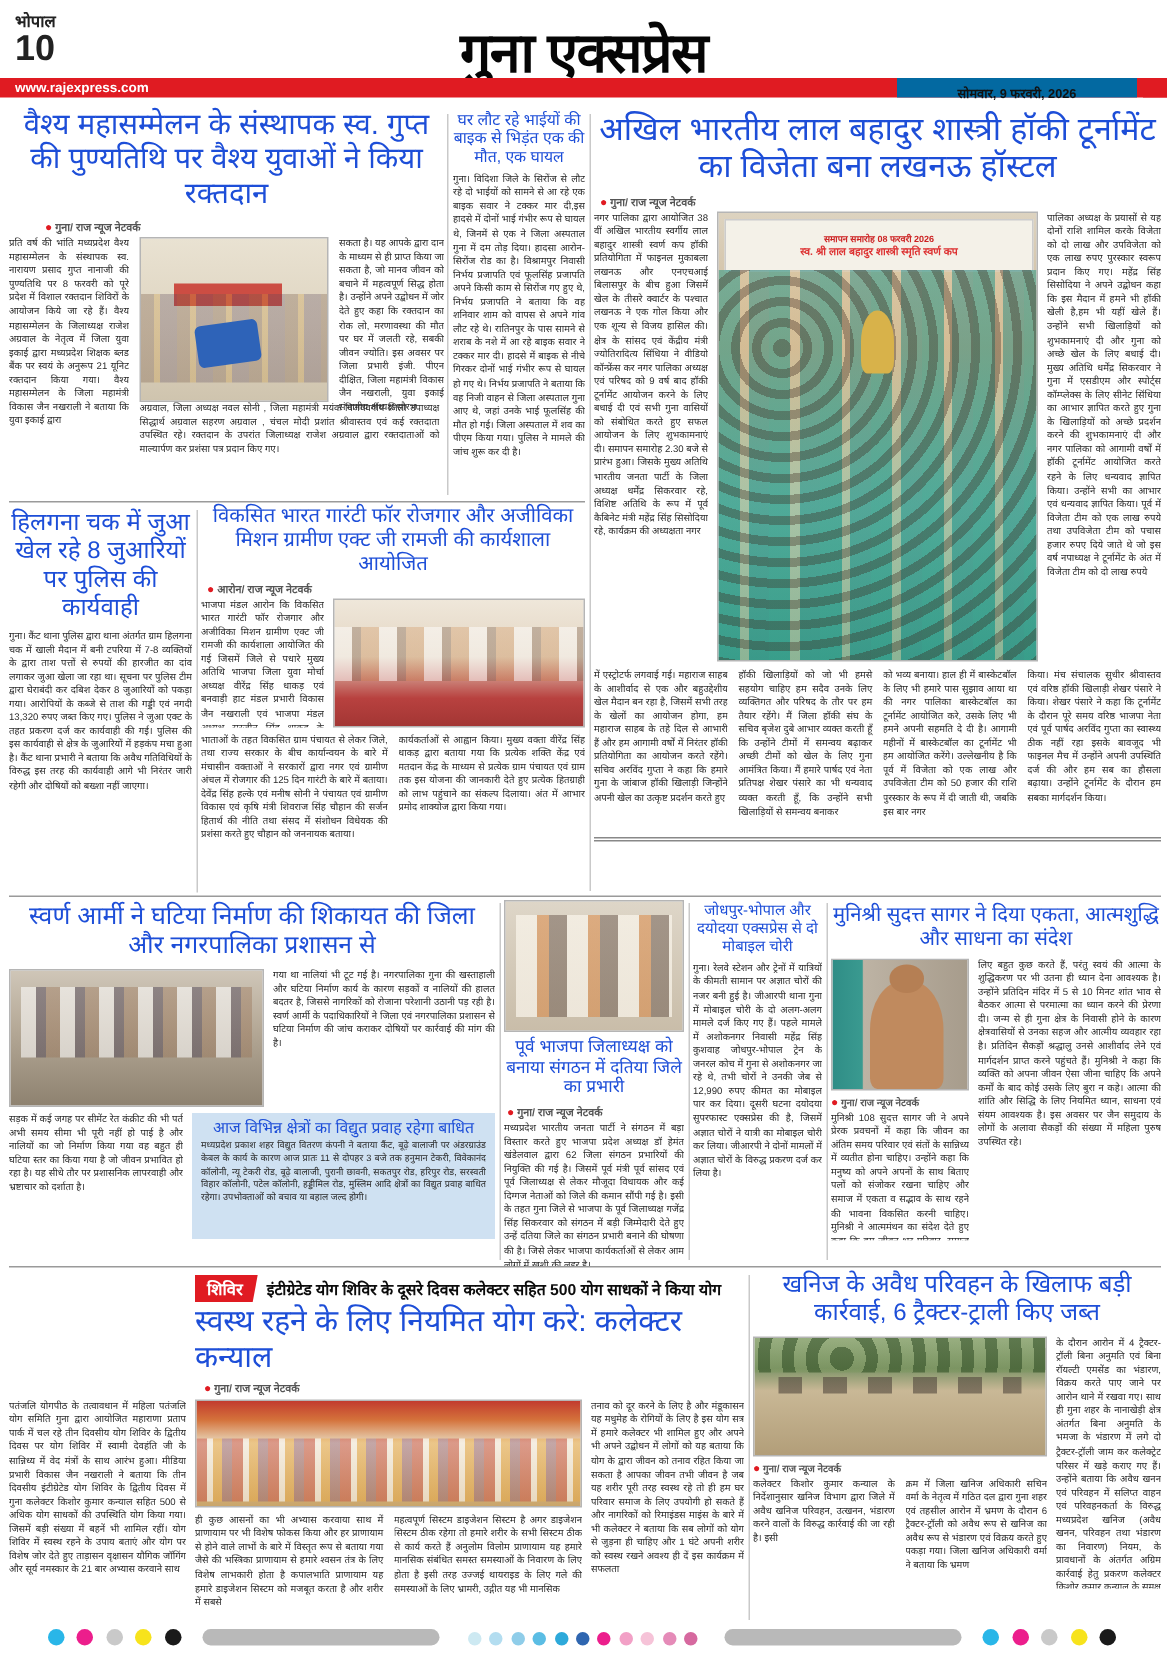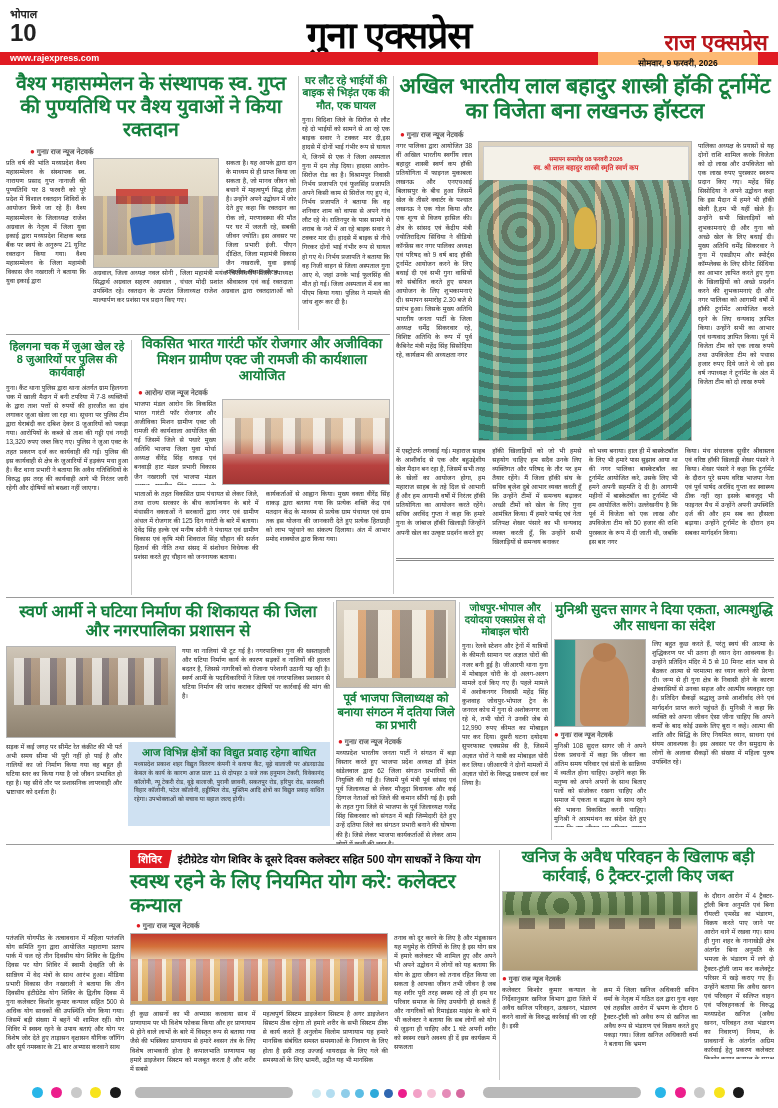--- a/index.html
+++ b/index.html
@@ -1,19 +1,19 @@
 <!DOCTYPE html>
 <html><head>
 <meta charset="utf-8">
 <style>
   html,body{margin:0;padding:0;background:#e8e8e8;}
   #page{position:relative;width:778px;height:1108px;background:#ffffff;margin:0 auto;
         font-family:"Liberation Sans","DejaVu Sans",sans-serif;color:#222;overflow:hidden;}
   .abs{position:absolute;}
-  .hl{font-weight:bold;color:#15803d;text-align:center;line-height:1.18;}
+  .hl{font-weight:normal;color:#1d4ed8;text-align:center;line-height:1.18;}
   .body-txt{font-size:6.4px;line-height:1.42;text-align:justify;color:#2b2b2b;overflow:hidden;}
   .byline{font-size:7.2px;font-weight:bold;color:#555;white-space:nowrap;}
   .byline .dot{color:#e01b22;font-size:8px;}
   .cols{display:flex;gap:7px;}
   .col{flex:1;overflow:hidden;}
   .vrule{position:absolute;width:1px;background:#c9c9c9;}
   .hrule{position:absolute;height:1px;background:#9a9a9a;}
   .photo{position:relative;overflow:hidden;border:1px solid #b5b5b5;}
   
   .ph-blood{background:linear-gradient(180deg,#e9e2d2 0%,#ded4c0 55%,#cfc4ae 100%);}
@@ -61,27 +61,24 @@
 
 <div id="page">
 
   <div class="abs" style="left:10px;top:6px;">
     <div style="font-size:11px;font-weight:bold;">भोपाल</div>
     <div style="font-size:24px;font-weight:bold;line-height:1;">10</div>
   </div>
   <div class="abs" style="left:0;top:8px;width:778px;text-align:center;">
     <span style="font-size:37px;font-weight:bold;letter-spacing:-1px;color:#050505;">गुना एक्सप्रेस</span>
   </div>
-  <div class="abs" style="left:600px;top:26px;width:168px;text-align:right;">
-    <span style="font-size:22px;font-weight:bold;color:#b9151b;">राज एक्सप्रेस</span>
-  </div>
 
   <div class="abs" style="left:0;top:52px;width:778px;height:13px;background:#e01b22;"></div>
   <div class="abs" style="left:10px;top:53px;font-size:9px;font-weight:bold;color:#fff;">www.rajexpress.com</div>
-  <div class="abs" style="left:598px;top:52px;width:160px;height:13px;background:#fdba74;text-align:center;">
+  <div class="abs" style="left:598px;top:52px;width:160px;height:13px;background:#0369a1;text-align:center;">
     <span style="font-size:8.5px;font-weight:bold;color:#111;line-height:13px;">सोमवार, 9 फरवरी, 2026</span>
   </div>
   <div class="abs" style="left:762px;top:52px;width:16px;height:13px;background:#e01b22;"></div>
 
   <div class="abs" style="left:6px;top:72px;width:290px;">
     <div class="hl" style="font-size:19.5px;">वैश्य महासम्मेलन के संस्थापक स्व. गुप्त की पुण्यतिथि पर वैश्य युवाओं ने किया रक्तदान</div>
     <div class="byline" style="margin:5px 0 2px 24px;">
       <span class="dot">●</span>
       <span>गुना/ राज न्यूज नेटवर्क</span>
     </div>
@@ -122,21 +119,21 @@
     </div>
     <div class="cols" style="margin-top:5px;border-bottom:3px double #888;padding-bottom:6px;">
       <div class="col body-txt" style="height:106px;">में एस्ट्रोटर्फ लगवाई गई। महाराज साहब के आशीर्वाद से एक और बहुउद्देशीय खेल मैदान बन रहा है, जिसमें सभी तरह के खेलों का आयोजन होगा, हम महाराज साहब के तहे दिल से आभारी हैं और हम आगामी वर्षों में निरंतर हॉकी प्रतियोगिता का आयोजन करते रहेंगे। सचिव अरविंद गुप्ता ने कहा कि हमारे गुना के जांबाज हॉकी खिलाड़ी जिन्होंने अपनी खेल का उत्कृष्ट प्रदर्शन करते हुए</div>
       <div class="col body-txt" style="height:106px;">हॉकी खिलाड़ियों को जो भी हमसे सहयोग चाहिए हम सदैव उनके लिए व्यक्तिगत और परिषद के तौर पर हम तैयार रहेंगे। मैं जिला हॉकी संघ के सचिव बृजेश दुबे आभार व्यक्त करती हूँ कि उन्होंने टीमों में समन्वय बढ़ाकर अच्छी टीमों को खेल के लिए गुना आमंत्रित किया। मैं हमारे पार्षद एवं नेता प्रतिपक्ष शेखर पंसारे का भी धन्यवाद व्यक्त करती हूँ, कि उन्होंने सभी खिलाड़ियों से समन्वय बनाकर</div>
       <div class="col body-txt" style="height:106px;">को भव्य बनाया। हाल ही में बास्केटबॉल के लिए भी हमारे पास सुझाव आया था की नगर पालिका बास्केटबॉल का टूर्नामेंट आयोजित करे, उसके लिए भी हमने अपनी सहमति दे दी है। आगामी महीनों में बास्केटबॉल का टूर्नामेंट भी हम आयोजित करेंगे। उल्लेखनीय है कि पूर्व में विजेता को एक लाख और उपविजेता टीम को 50 हजार की राशि पुरस्कार के रूप में दी जाती थी, जबकि इस बार नगर</div>
       <div class="col body-txt" style="height:106px;">किया। मंच संचालक सुधीर श्रीवास्तव एवं वरिष्ठ हॉकी खिलाड़ी शेखर पंसारे ने किया। शेखर पंसारे ने कहा कि टूर्नामेंट के दौरान पूरे समय वरिष्ठ भाजपा नेता एवं पूर्व पार्षद  अरविंद गुप्ता का स्वास्थ्य ठीक नहीं रहा इसके बावजूद भी फाइनल मैच में उन्होंने अपनी उपस्थिति दर्ज की और हम सब का हौसला बढ़ाया। उन्होंने टूर्नामेंट के दौरान हम सबका मार्गदर्शन किया।</div>
     </div>
   </div>
 
   <div class="abs" style="left:6px;top:340px;width:122px;">
-    <div class="hl" style="font-size:11px;">हिलगना चक में जुआ खेल रहे 8 जुआरियों पर पुलिस की कार्यवाही</div>
+    <div class="hl" style="font-size:16px;">हिलगना चक में जुआ खेल रहे 8 जुआरियों पर पुलिस की कार्यवाही</div>
     <div class="body-txt" style="margin-top:4px;height:212px;">गुना। कैंट थाना पुलिस द्वारा थाना अंतर्गत ग्राम हिलगना चक में खाली मैदान में बनी टपरिया में 7-8 व्यक्तियों के द्वारा ताश पत्तों से रुपयों की हारजीत का दांव लगाकर जुआ खेला जा रहा था। सूचना पर पुलिस टीम द्वारा घेराबंदी कर दबिश देकर 8 जुआरियों को पकड़ा गया। आरोपियों के कब्जे से ताश की गड्डी एवं नगदी 13,320 रुपए जब्त किए गए। पुलिस ने जुआ एक्ट के तहत प्रकरण दर्ज कर कार्यवाही की गई। पुलिस की इस कार्यवाही से क्षेत्र के जुआरियों में हड़कंप मचा हुआ है। कैंट थाना प्रभारी ने बताया कि अवैध गतिविधियों के विरुद्ध इस तरह की कार्यवाही आगे भी निरंतर जारी रहेगी और दोषियों को बख्शा नहीं जाएगा।</div>
   </div>
 
   <div class="abs" style="left:134px;top:336px;width:256px;">
     <div class="hl" style="font-size:13.5px;">विकसित भारत गारंटी फॉर रोजगार और अजीविका मिशन ग्रामीण एक्ट जी रामजी की कार्यशाला आयोजित</div>
     <div class="byline" style="margin:3px 0 2px 4px;">
       <span class="dot">●</span>
       <span>आरोन/ राज न्यूज नेटवर्क</span>
     </div>
     <div class="cols" style="gap:6px;">

